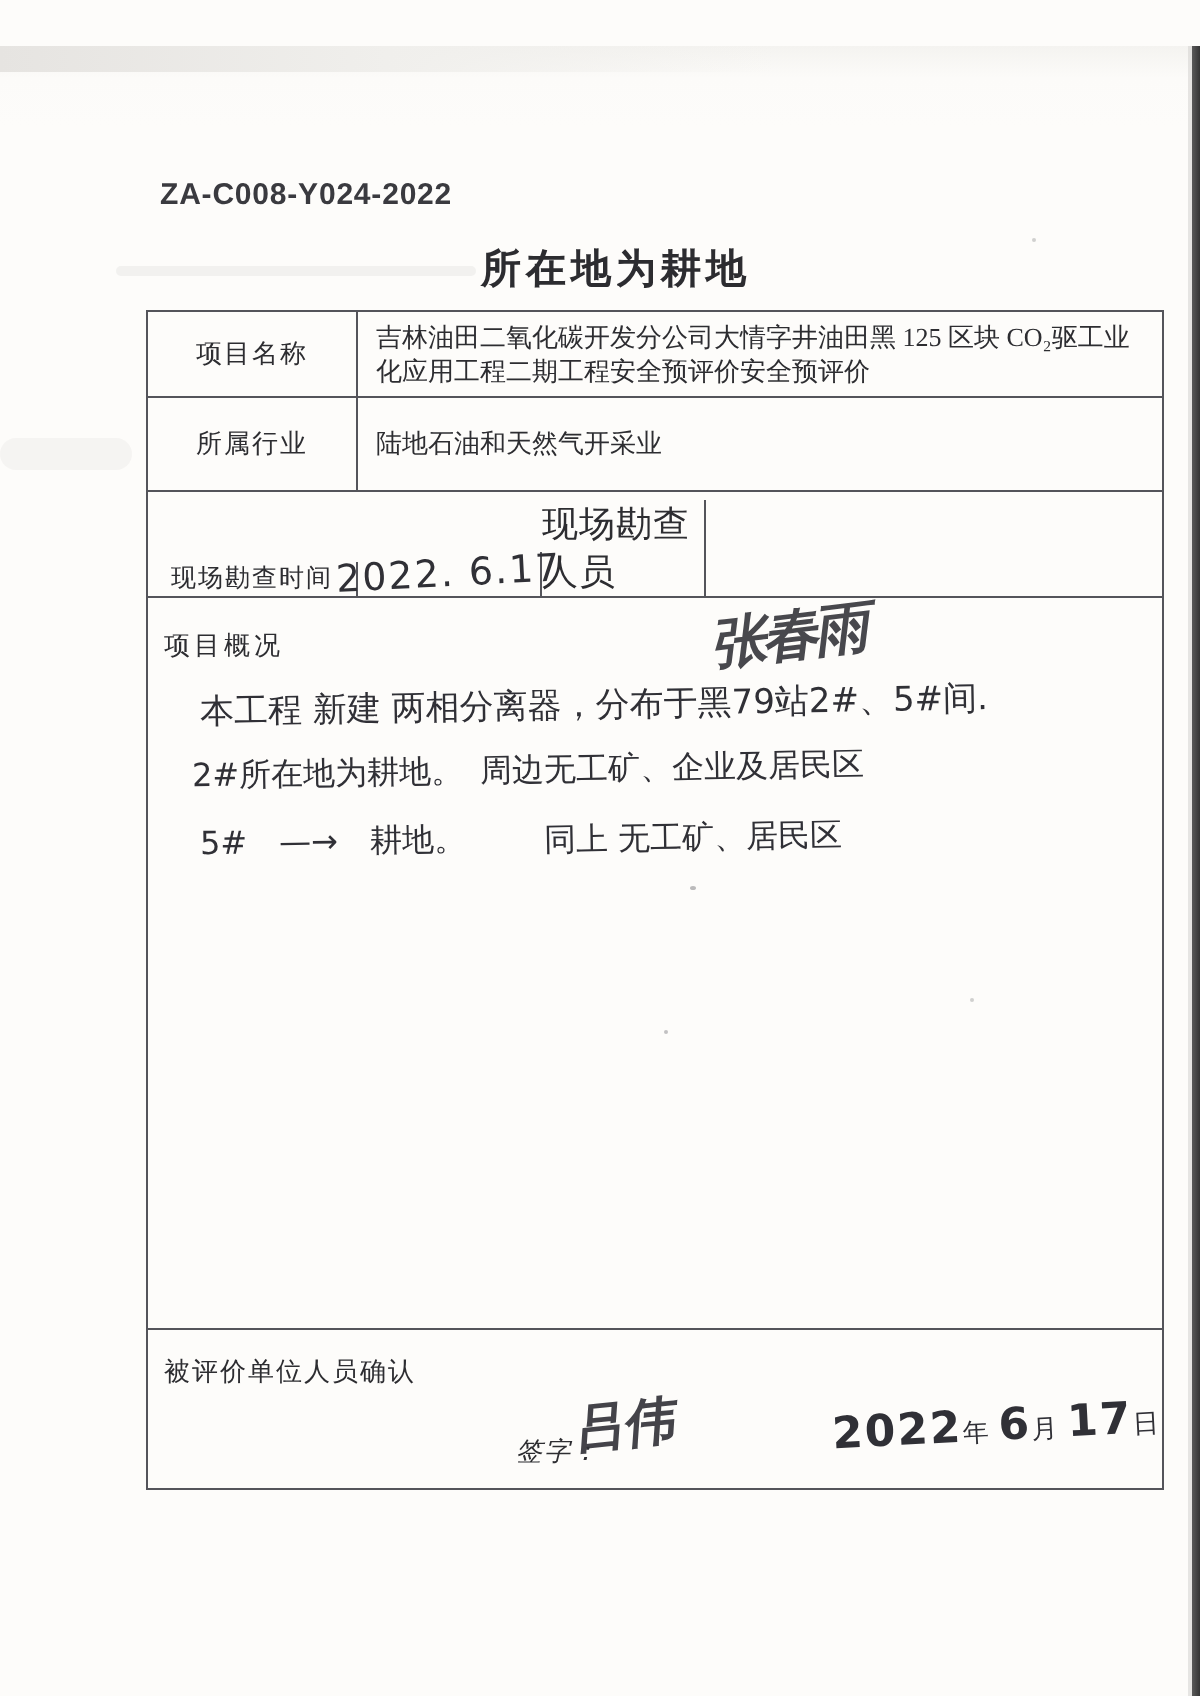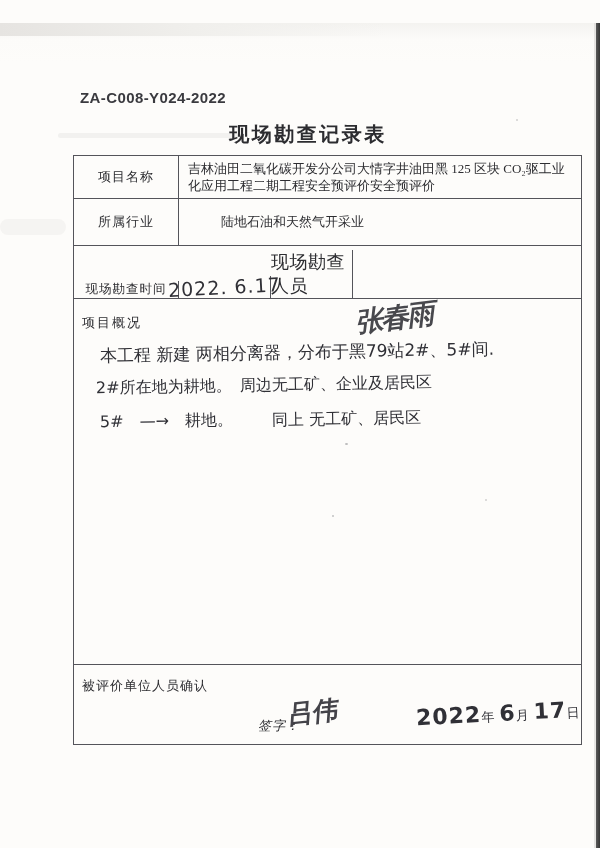--- a/index.html
+++ b/index.html
@@ -31,21 +31,21 @@
   .doc-code{position:absolute;left:80px;top:66px;
     font-family:"Liberation Sans","DejaVu Sans",sans-serif;
     font-weight:bold;font-size:15px;letter-spacing:.4px;color:#3a3a3f;}
   .form-title{position:absolute;left:308px;top:98px;transform:translateX(-50%);
     font-size:20px;font-weight:700;letter-spacing:2.5px;color:#2c2c30;white-space:nowrap;}
 
   .record-table{position:absolute;left:73px;top:132px;width:509px;height:590px;
     border:1px solid #54545a;box-sizing:border-box;display:flex;flex-direction:column;}
   .trow{display:flex;box-sizing:border-box;border-bottom:1px solid #54545a;position:relative;}
   .trow:last-child{border-bottom:none;}
-  .r1{height:43px;} .r2{height:47px;gap:33px;} .r3{height:53px;align-items:flex-end;} .r4{height:368px;flex-direction:column;} .r5{height:79px;}
+  .r1{height:43px;} .r2{height:47px;} .r3{height:53px;align-items:flex-end;} .r4{height:368px;flex-direction:column;} .r5{height:79px;}
   .cell{box-sizing:border-box;position:relative;}
   .cell.lab{width:105px;border-right:1px solid #54545a;display:flex;align-items:center;justify-content:center;
     font-size:13px;letter-spacing:1px;color:#2d2d31;text-align:center;flex-shrink:0;}
   .cell.val{flex:1;display:flex;align-items:center;padding:3px 10px 3px 9px;
     font-size:13px;line-height:17px;color:#2d2d31;}
   .r3 .c-time{width:92px;border-right:1px solid #54545a;flex-shrink:0;display:flex;align-items:center;justify-content:center;}
   .r3 .c-staff-lab{width:82px;border-right:1px solid #54545a;flex-shrink:0;display:flex;align-items:center;justify-content:center;
     font-size:18px;letter-spacing:.5px;}
   .r3 .c-staff-val{flex:1;position:relative;overflow:visible;}
 
@@ -78,21 +78,21 @@
   <div class="scan-left-smudge"></div>
   <div class="scan-title-streak"></div>
   <div class="scan-right-soft"></div>
   <div class="scan-right-strip"></div>
   <div class="speck s1"></div>
   <div class="speck s2"></div>
   <div class="speck s3"></div>
   <div class="speck s4"></div>
 
   <div class="doc-code">ZA-C008-Y024-2022</div>
-  <div class="form-title">现场勘查记录表</div>
+  <div class="form-title">所在地为耕地</div>
 
   <div class="record-table">
 
     <div class="trow r1">
       <div class="cell lab">项目名称</div>
       <div class="cell val">吉林油田二氧化碳开发分公司大情字井油田黑 125 区块 CO₂驱工业化应用工程二期工程安全预评价安全预评价</div>
     </div>
 
     <div class="trow r2">
       <div class="cell lab">所属行业</div>

